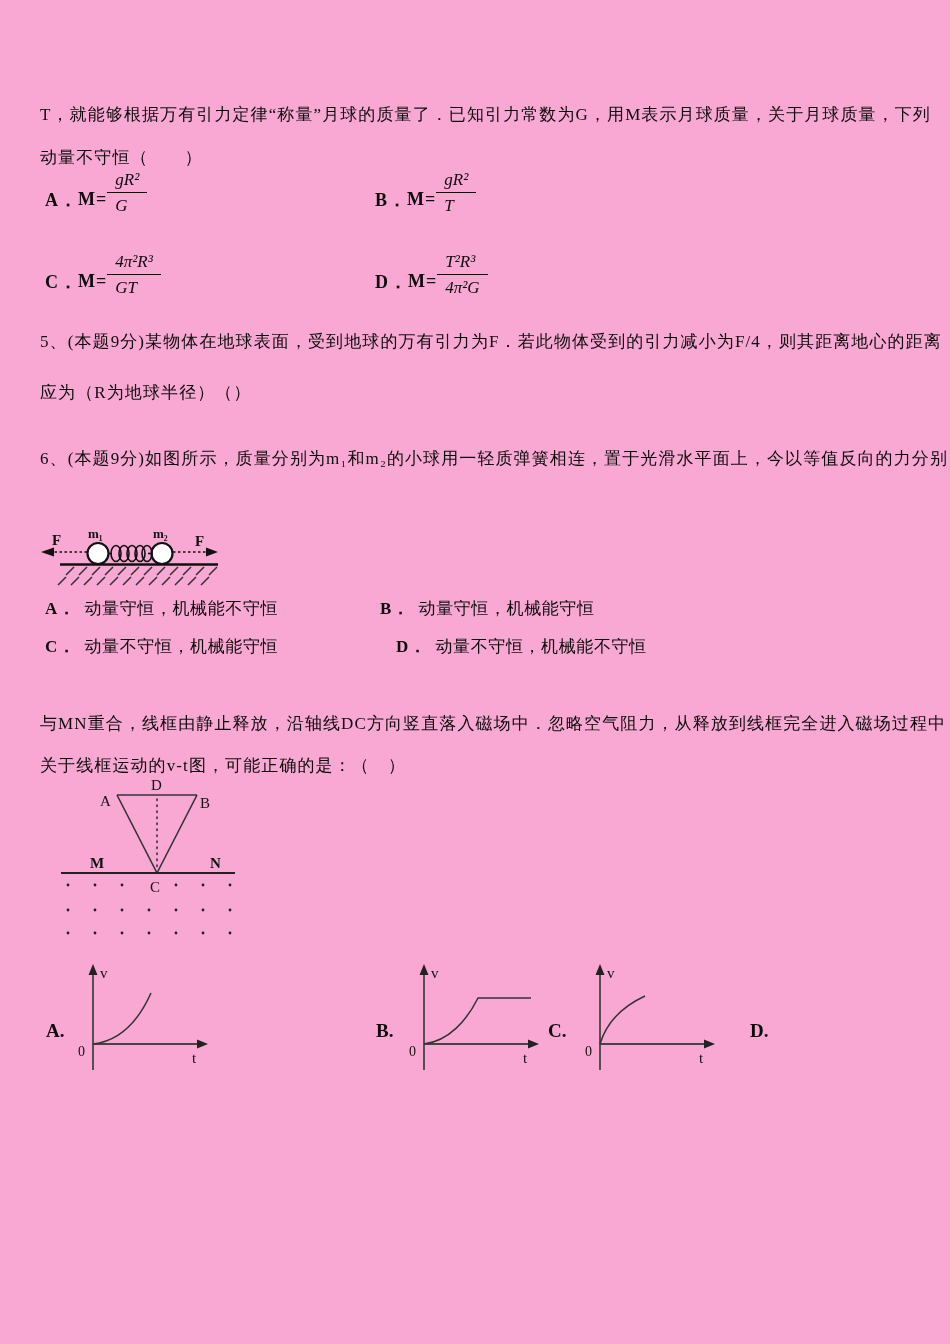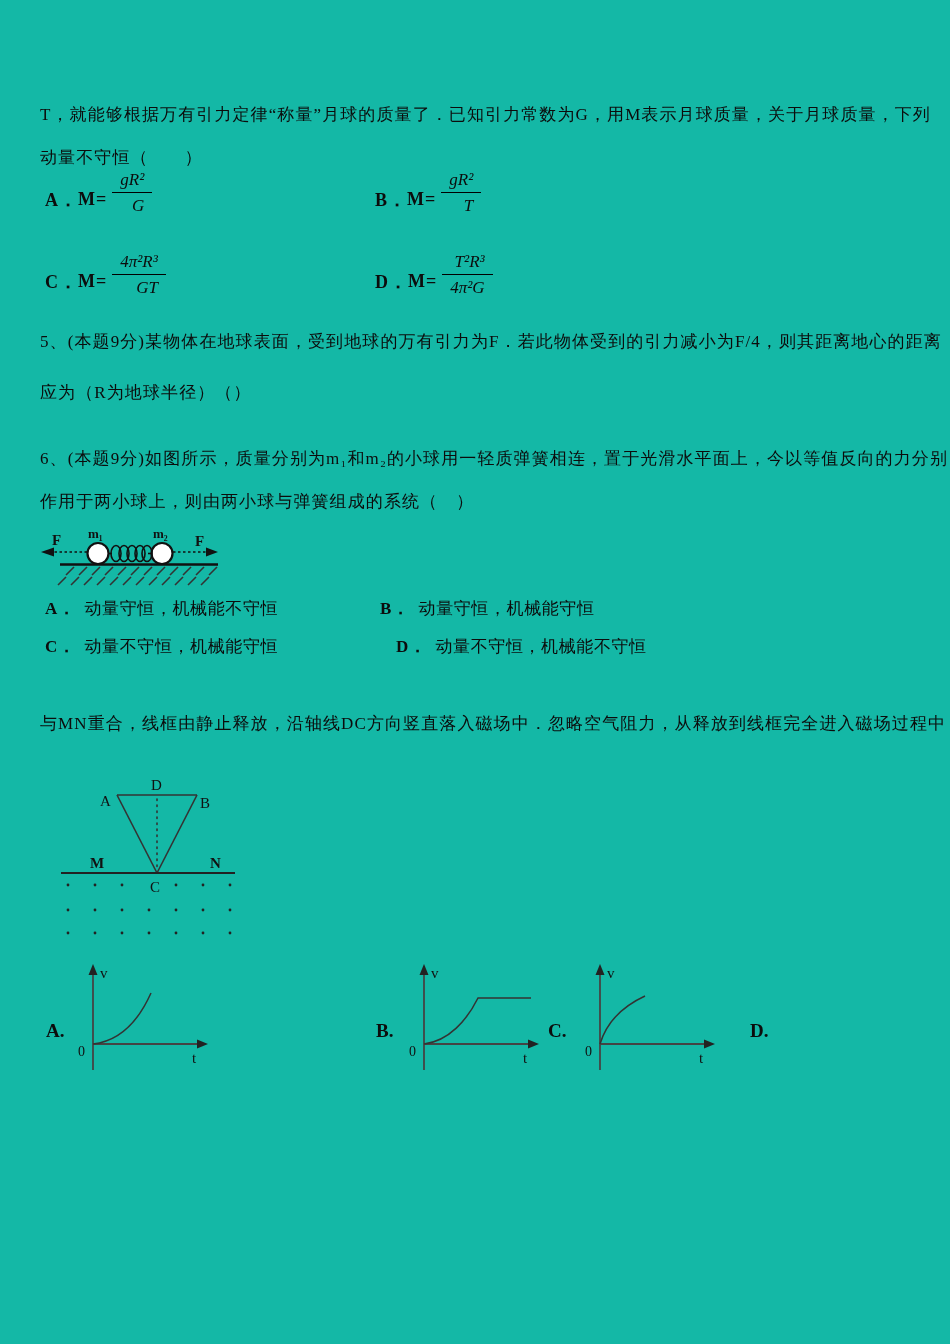--- a/index.html
+++ b/index.html
@@ -1,21 +1,21 @@
 <!DOCTYPE html>
 <html><head>
 <meta charset="utf-8">
 <style>
   html,body{margin:0;padding:0;background:#fff;}
-  .page{position:relative;width:950px;height:1344px;background:#14b8a6;
+  .page{position:relative;width:950px;height:1344px;background:#f9a8d4;
         font-family:"Liberation Serif","DejaVu Serif",serif;color:#0c0c0c;overflow:hidden;}
   .tline{position:absolute;white-space:nowrap;font-size:17px;letter-spacing:1.1px;}
   .formula{position:absolute;display:flex;align-items:center;font-size:18px;}
   .flabel{font-weight:bold;letter-spacing:1px;padding-top:14px;}
-  .frac{display:inline-block;text-align:right;font-style:italic;margin-left:5px;}
+  .frac{display:inline-block;text-align:left;font-style:italic;}
   .frac .num{display:block;padding:0 8px 3px;font-size:17px;line-height:19px;}
   .frac .den{display:block;border-top:1.6px solid #000;padding:3px 8px 0;font-size:17px;line-height:19px;}
   .optrow{position:absolute;height:22px;}
   .opt{position:absolute;white-space:nowrap;font-size:17px;letter-spacing:0.6px;}
   .lb{font-weight:bold;margin-right:9px;}
   .ival{font-style:italic;}
   .glabel{position:absolute;font-weight:bold;font-size:19px;}
   svg{position:absolute;overflow:visible;}
   svg text{font-family:"Liberation Serif","DejaVu Serif",serif;fill:#111;}
   .figtext{font-weight:bold;}
@@ -58,21 +58,20 @@
     <span class="frac">
       <span class="num">T²R³</span>
       <span class="den">4π²G</span>
     </span>
   </div>
 
   <div class="tline" style="left:40px;top:330px">5、(本题9分)某物体在地球表面，受到地球的万有引力为F．若此物体受到的引力减小为F/4，则其距离地心的距离</div>
   <div class="tline" style="left:40px;top:381px">应为（R为地球半径）（）</div>
 
   <div class="tline" style="left:40px;top:447px">6、(本题9分)如图所示，质量分别为m₁和m₂的小球用一轻质弹簧相连，置于光滑水平面上，今以等值反向的力分别</div>
-  <div class="tline" style="left:40px;top:490px">作用于两小球上，则由两小球与弹簧组成的系统（　）</div>
 
   <svg style="left:30px;top:524px" width="200" height="72" viewBox="0 0 200 72">
 
     <text class="figtext" x="22" y="21" font-size="15">F</text>
     <line x1="57" y1="28" x2="22" y2="28" stroke="#111" stroke-width="1.4" stroke-dasharray="2.5,2.5"></line>
     <polygon points="11,28 24,23.5 24,32.5" fill="#111"></polygon>
 
     <text class="figtext" x="58" y="14" font-size="13">m₁</text>
     <circle cx="68" cy="29.5" r="10.5" fill="#fff" stroke="#111" stroke-width="2.2"></circle>
     <text class="figtext" x="123" y="14" font-size="13">m₂</text>
@@ -124,20 +123,21 @@
   <div class="optrow" style="left:0;top:597px;width:950px">
     <span class="opt" style="left:45px"><span class="lb">A．</span><span>动量守恒，机械能不守恒</span></span>
     <span class="opt" style="left:380px"><span class="lb">B．</span><span>动量守恒，机械能守恒</span></span>
   </div>
   <div class="optrow" style="left:0;top:635px;width:864px">
     <span class="opt" style="left:45px"><span class="lb">C．</span><span>动量不守恒，机械能守恒</span></span>
     <span class="opt" style="left:396px"><span class="lb">D．</span><span>动量不守恒，机械能不守恒</span></span>
   </div>
 
   <div class="tline" style="left:40px;top:712px">与MN重合，线框由静止释放，沿轴线DC方向竖直落入磁场中．忽略空气阻力，从释放到线框完全进入磁场过程中，</div>
+  <div class="tline" style="left:40px;top:754px">关于线框运动的v-t图，可能正确的是：（　）</div>
 
   <svg style="left:58px;top:776px" width="200" height="170" viewBox="0 0 200 170">
     <line x1="59" y1="19" x2="139" y2="19" stroke="#333" stroke-width="1.6"></line>
     <line x1="59" y1="19" x2="99" y2="97" stroke="#333" stroke-width="1.6"></line>
     <line x1="139" y1="19" x2="99" y2="97" stroke="#333" stroke-width="1.6"></line>
     <line x1="99" y1="23" x2="99" y2="94" stroke="#333" stroke-width="1.6" stroke-dasharray="1.5,4.5" stroke-linecap="round"></line>
     <line x1="3" y1="97" x2="177" y2="97" stroke="#222" stroke-width="2.2"></line>
     <text x="93" y="14" font-size="15">D</text>
     <text x="42" y="30" font-size="15">A</text>
     <text x="142" y="32" font-size="15">B</text>

